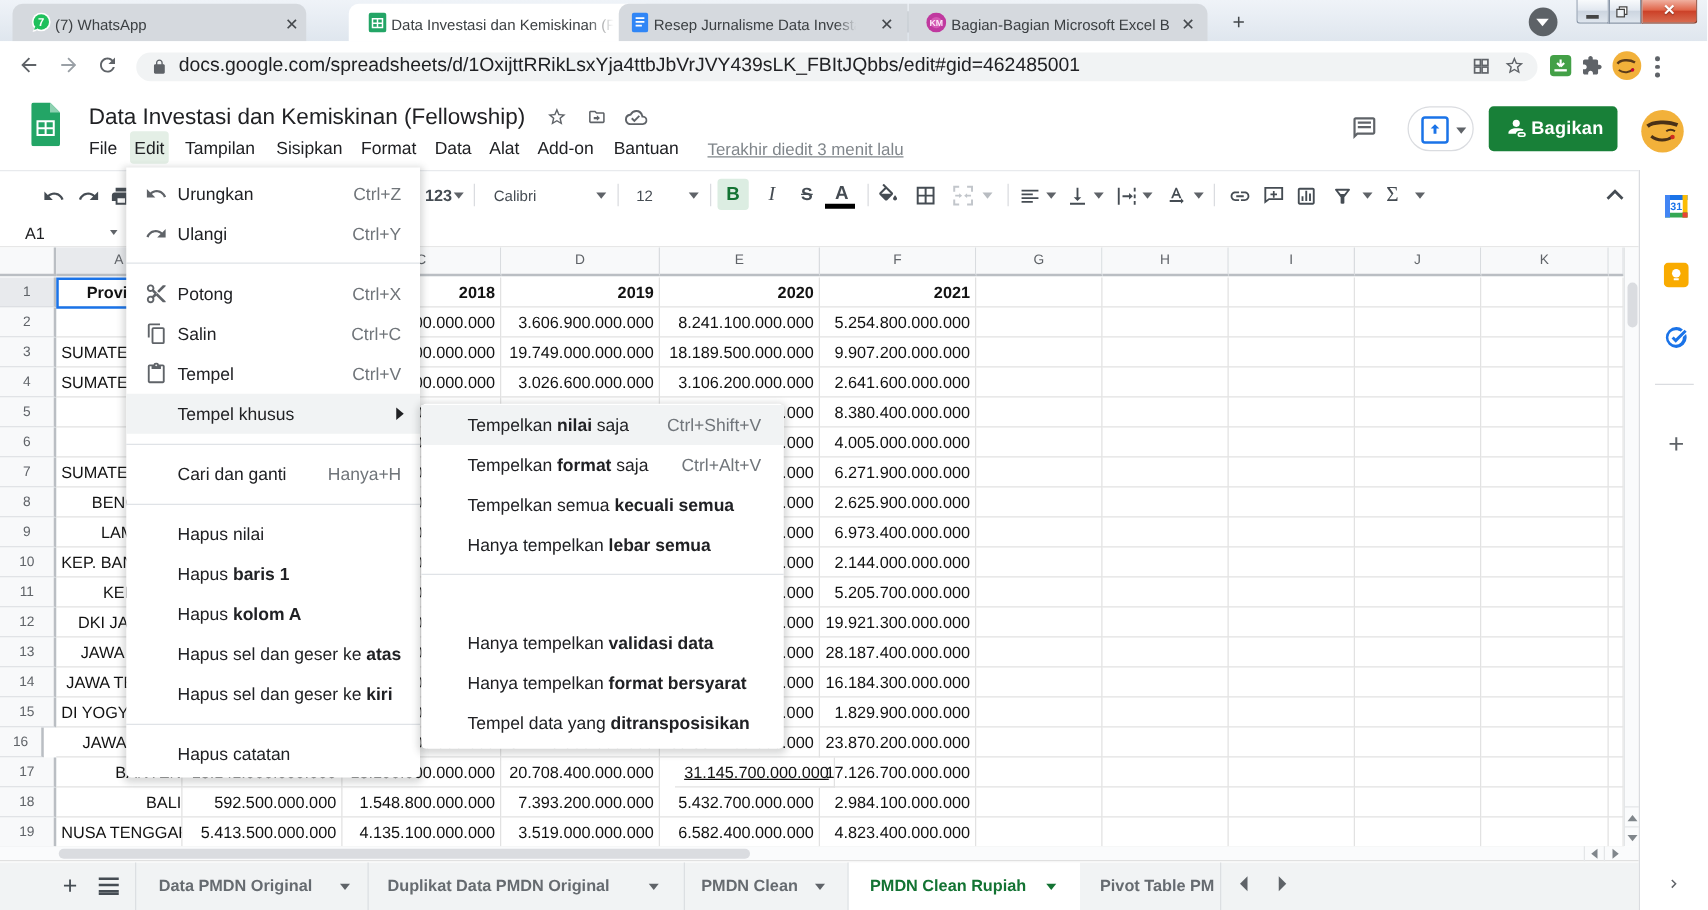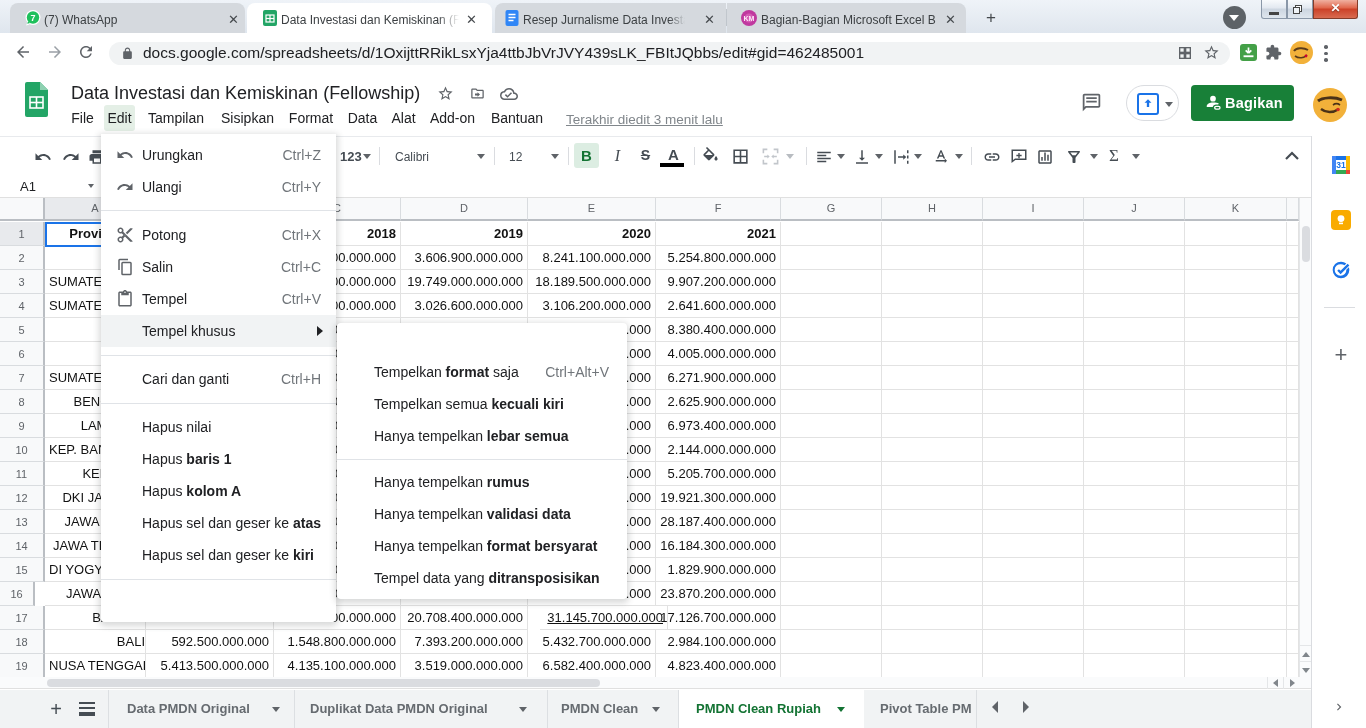--- a/index.html
+++ b/index.html
@@ -2,21 +2,21 @@
 <html><head><meta charset="utf-8">
 <style>
 html,body{margin:0;padding:0;}
 *{box-sizing:border-box;}
 #app{position:relative;width:1366px;height:728px;overflow:hidden;background:#fff;font-family:"Liberation Sans",sans-serif;}
 .abs{position:absolute;}
 
 #frame{left:0;top:0;width:1366px;height:33px;background:linear-gradient(#eff3f8,#dfe6ee);}
 .tab{top:3px;height:30px;border-radius:8px 8px 0 0;font-size:12px;color:#3c4043;}
 .tab.inactive{background:#d5d9de;}
-.tab.active{background:#fff;}
+.tab.active{background:#fff;margin-left:32px;}
 .tabtitle{position:absolute;top:9px;height:16px;line-height:16px;overflow:hidden;white-space:nowrap;}
 .tabx{position:absolute;top:10px;width:13px;height:13px;color:#45494d;font-size:13px;line-height:13px;text-align:center;}
 
 #ctoolbar{left:0;top:33px;width:1366px;height:37px;background:#fff;}
 #omnibox{position:absolute;left:109px;top:9px;width:1121px;height:23px;background:#f1f3f4;border-radius:12px;}
 #urltext{position:absolute;left:143px;top:11px;font-size:15.5px;color:#202124;}
 
 #sheader{left:0;top:70px;width:1366px;height:66px;background:#fff;}
 #stitle{position:absolute;left:71px;top:13px;font-size:18px;color:#202124;}
 .menuitem{position:absolute;top:35px;height:26px;line-height:26px;font-size:14px;color:#202124;text-align:center;}
@@ -686,55 +686,59 @@
       <span class="mlabel">Tempel</span>
         <span class="mshort">Ctrl+V</span>
       </div>
     <div class="mi" style="top:181px;background:#f1f3f4;">
       <span class="mlabel">Tempel khusus</span>
       <div class="abs" style="right:13px;top:11px;width:0;height:0;border-top:5px solid transparent;border-bottom:5px solid transparent;border-left:6px solid #202124;"></div>
       </div>
     <div class="msep" style="top:221px;"></div>
     <div class="mi" style="top:229px;">
         <span class="mlabel">Cari dan ganti</span>
-        <span class="mshort">Ctrl+H</span>
+        <span class="mshort">Hanya+H</span>
       </div>
     <div class="msep" style="top:269px;"></div>
     <div class="mi" style="top:277px;">
         <span class="mlabel">Hapus nilai</span>
       </div>
     <div class="mi" style="top:309px;">
         <span class="mlabel">Hapus <b>baris 1</b></span>
       </div>
     <div class="mi" style="top:341px;">
         <span class="mlabel">Hapus <b>kolom A</b></span>
       </div>
     <div class="mi" style="top:373px;">
         <span class="mlabel">Hapus sel dan geser ke <b>atas</b></span>
       </div>
     <div class="mi" style="top:405px;">
         <span class="mlabel">Hapus sel dan geser ke <b>kiri</b></span>
       </div>
     <div class="msep" style="top:445px;"></div>
+    <div class="mi" style="top:453px;">
+        <span class="mlabel">Hapus catatan</span>
+      </div>
   </div>
   <div class="abs" id="menu2">
+    <div class="mi" style="top:1px;background:#f1f3f4;">
+        <span class="mlabel" style="left:37px;">Tempelkan <b>nilai</b> saja</span>
+        <span class="mshort" style="right:18px;">Ctrl+Shift+V</span>
+      </div>
     <div class="mi" style="top:33px;">
         <span class="mlabel" style="left:37px;">Tempelkan <b>format</b> saja</span>
         <span class="mshort" style="right:18px;">Ctrl+Alt+V</span>
       </div>
     <div class="mi" style="top:65px;">
-        <span class="mlabel" style="left:37px;">Tempelkan semua <b>kecuali kiri</b></span>
+        <span class="mlabel" style="left:37px;">Tempelkan semua <b>kecuali semua</b></span>
       </div>
     <div class="mi" style="top:97px;">
         <span class="mlabel" style="left:37px;">Hanya tempelkan <b>lebar semua</b></span>
       </div>
     <div class="msep" style="top:136px;"></div>
-    <div class="mi" style="top:143px;">
-        <span class="mlabel" style="left:37px;">Hanya tempelkan <b>rumus</b></span>
-      </div>
     <div class="mi" style="top:175px;">
         <span class="mlabel" style="left:37px;">Hanya tempelkan <b>validasi data</b></span>
       </div>
     <div class="mi" style="top:207px;">
         <span class="mlabel" style="left:37px;">Hanya tempelkan <b>format bersyarat</b></span>
       </div>
     <div class="mi" style="top:239px;">
         <span class="mlabel" style="left:37px;">Tempel data yang <b>ditransposisikan</b></span>
       </div>
   </div>

